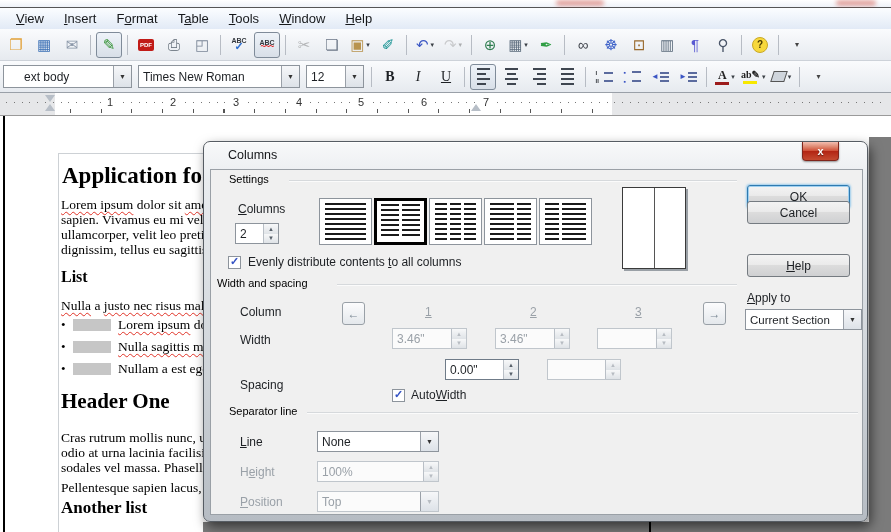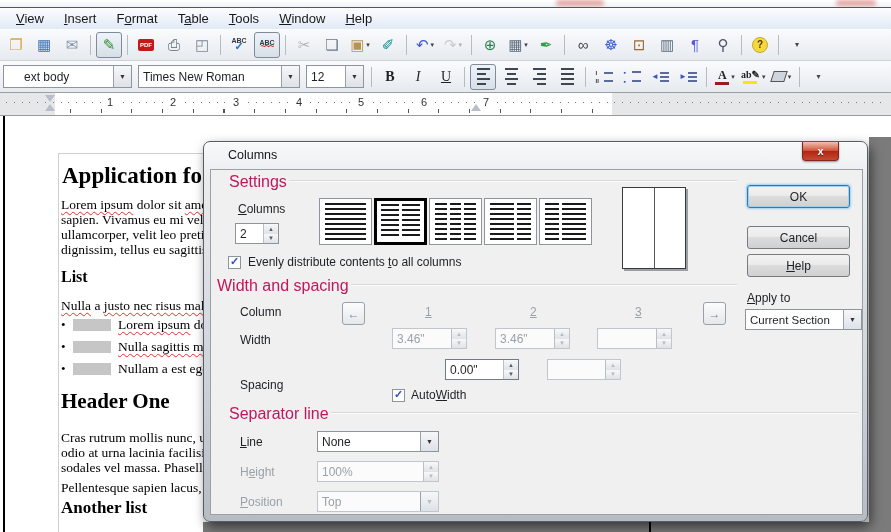--- a/index.html
+++ b/index.html
@@ -85,21 +85,21 @@
     border:1px solid #565c63;box-sizing:border-box;
     background:linear-gradient(180deg,#f8f9fa 0%,#e9ecef 10%,#cfd4d9 60%,#b6bcc3 100%);
     box-shadow:inset 0 1px 0 rgba(255,255,255,.9),3px 5px 12px rgba(0,0,0,.55);}
   .dlg-title{position:absolute;left:24px;top:6px;font-size:12.5px;color:#15171a;}
   .dlg-close{position:absolute;right:28px;top:0;width:35px;height:18px;border:1px solid #80261c;border-top:none;
     border-radius:0 0 4px 4px;display:flex;align-items:center;justify-content:center;
     background:linear-gradient(#f2beb1 0%,#e08a73 25%,#d0523a 48%,#b32513 52%,#c44a30 100%);
     color:#fff;font-weight:bold;font-size:11px;text-shadow:0 1px 1px rgba(0,0,0,.5);box-shadow:0 1px 2px rgba(0,0,0,.4);}
   .dlg-client{position:absolute;left:6px;top:27px;width:653px;height:346px;background:#f0f0f0;
     border:1px solid #9aa0a6;box-sizing:border-box;}
-  .glabel{position:absolute;font-size:16px;color:#be185d;background:#f0f0f0;padding:0 2px;z-index:2;}
+  .glabel{position:absolute;font-size:11px;color:#000000;background:#f0f0f0;padding:0 2px;z-index:2;}
   .gline{position:absolute;height:1px;background:#d6d9dc;box-shadow:0 1px 0 #fbfbfb;}
   .dlabel{position:absolute;font-size:12px;color:#1d2024;white-space:nowrap;}
   .dlabel.dis{color:#9aa1a8;}
   .spin,.drop{position:absolute;height:21px;background:#fff;border:1px solid #8d949c;box-sizing:border-box;
     display:flex;align-items:center;font-size:12px;}
   .spin-text,.drop-text{padding-left:4px;flex:1;white-space:nowrap;overflow:hidden;}
   .spin.dis,.drop.dis{border-color:#c0c6cc;background:#fbfbfb;color:#9aa1a8;}
   .spin-btns{width:14px;height:100%;margin-left:auto;border-left:1px solid #b9bfc6;display:flex;flex-direction:column;}
   .spin-btns i{flex:1;display:flex;align-items:center;justify-content:center;font-style:normal;font-size:6px;
     color:#57606a;background:linear-gradient(#f7f8f9,#dfe3e7);}
@@ -467,21 +467,21 @@
             <i style="flex: 1 1 0%;"></i>
           </span>
           <span class="preset" style="left: 328px;">
             <i style="flex: 1 1 0%;"></i>
             <i style="flex: 1.7 1 0%;"></i>
           </span>
         </div>
 
       <div class="pvpage"></div>
       <span class="btn focus" style="left:536px;top:15px;">OK</span>
-      <span class="btn" style="left:536px;top:56px;">Cancel</span>
+      <span class="btn" style="left:536px;top:31px;">Cancel</span>
       <span class="btn" style="left:536px;top:84px;"><u>H</u>elp</span>
       <span class="dlabel" style="left:536px;top:121px;"><u>A</u>pply to</span>
       <span class="drop" style="left:534px;top:139px;width:117px;">
         <span class="drop-text" style="font-size:11.5px;">Current Section</span>
         <span class="drop-btn">▼</span>
       </span>
 
       <span class="glabel" style="left:4px;top:107px;">Width and spacing</span>
       <div class="gline" style="left:126px;top:114px;width:400px;"></div>
       <span class="dlabel" style="left:29px;top:135px;">Column</span>

